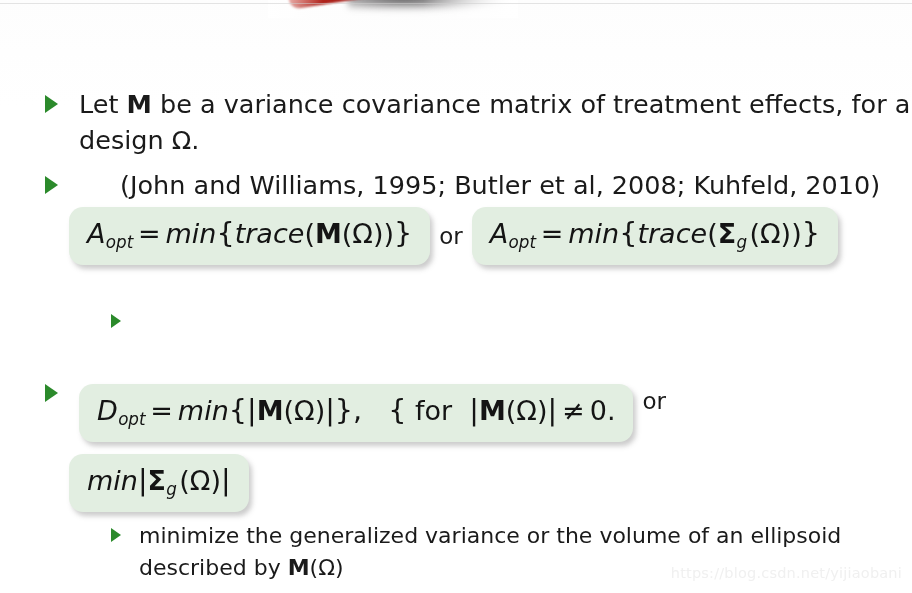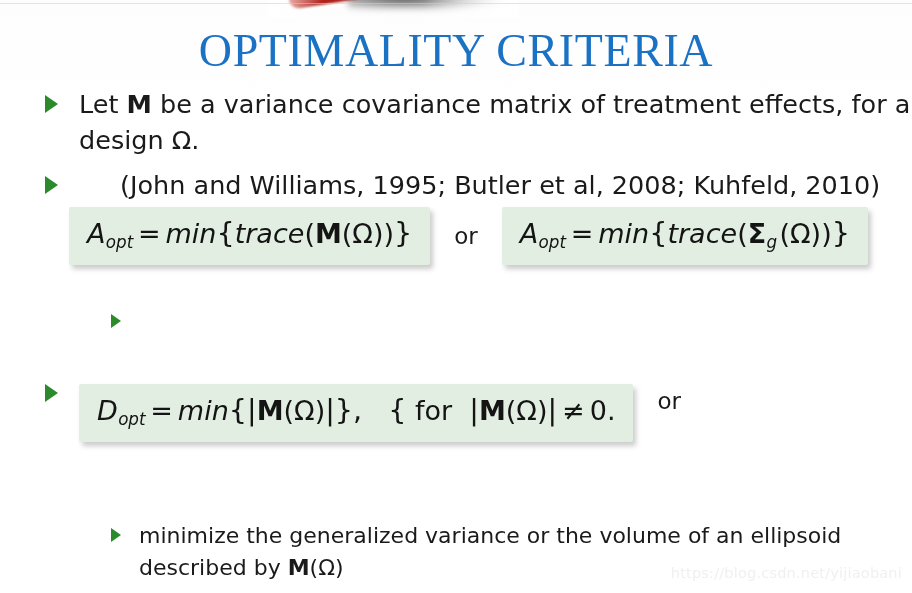--- a/index.html
+++ b/index.html
@@ -142,21 +142,21 @@
   }
 
   .mbold {
     font-weight: 700;
   }
 
   
   .mbox {
     display: inline-block;
     background: #e2eee1;
-    border-radius: 2px;
+    border-radius: 14px;
     padding: 9px 18px 11px 18px;
     box-shadow: 3px 4px 5px rgba(120,120,120,0.38);
     font-family: "DejaVu Sans", sans-serif;
     font-size: 27px;
     line-height: 34px;
     color: #141414;
     white-space: nowrap;
     vertical-align: middle;
   }
   .mbox .it { font-style: italic; }
@@ -176,21 +176,21 @@
   .mbox .brace {
     font-size: 1.06em;
   }
 
   .orword {
     display: inline-block;
     font-size: 23px;
     line-height: 34px;
     color: #1a1a1a;
     vertical-align: middle;
-    padding: 0 24px;
+    padding: 0 9px;
   }
 
   .row-formula-1 {
     position: absolute;
     top: 121px;
     left: 58px;
     display: flex;
     align-items: center;
   }
   .row-sub-1 {
@@ -236,21 +236,20 @@
 
 <div id="slide">
 
   <div class="top-decor">
     <div class="decor-shadow"></div>
     <div class="decor-red"></div>
     <div class="decor-fade"></div>
   </div>
   <div class="top-hairline"></div>
 
-  <div class="slide-title">OPTIMALITY CRITERIA</div>
 
   <div class="body">
 
     <div class="bullet-row lvl1">
       <span class="tri"></span>
       <span class="txt">Let <span class="mbold">M</span> be a variance covariance matrix of treatment effects, for a design Ω.</span>
     </div>
 
     <div class="bullet-row lvl1" style="margin-top:9px;gap:41px;">
       <span class="tri"></span>
@@ -280,20 +279,25 @@
     <div class="row-formula-2">
       <span class="tri"></span>
 
       <span class="mbox">
         <span class="it">D</span><sub>opt</sub><span class="op up">=</span><span class="it">min</span><span class="brace up">{|</span><span class="bf">M</span><span class="up">(Ω)</span><span class="brace up">|},</span><span style="display:inline-block;width:26px;"></span><span class="brace up">{</span>&nbsp;<span class="up">for</span>&nbsp;&nbsp;<span class="brace up">|</span><span class="bf">M</span><span class="up">(Ω)</span><span class="brace up">|</span><span class="op up">≠</span><span class="up">0.</span>
       </span>
 
       <span class="orword">or</span>
     </div>
 
+    <div class="row-formula-3">
+      <span class="mbox">
+        <span class="it">min</span><span class="brace up">|</span><span class="bf">Σ</span><sub>g</sub><span class="up"> (Ω)</span><span class="brace up">|</span>
+      </span>
+    </div>
 
     <div class="row-sub-2">
       <div class="bullet-row lvl2">
         <span class="tri sub"></span>
         <span class="txt">minimize the generalized variance or the volume of an ellipsoid described by <span class="mbold">M</span>(Ω)</span>
       </div>
     </div>
 
   </div>
 

